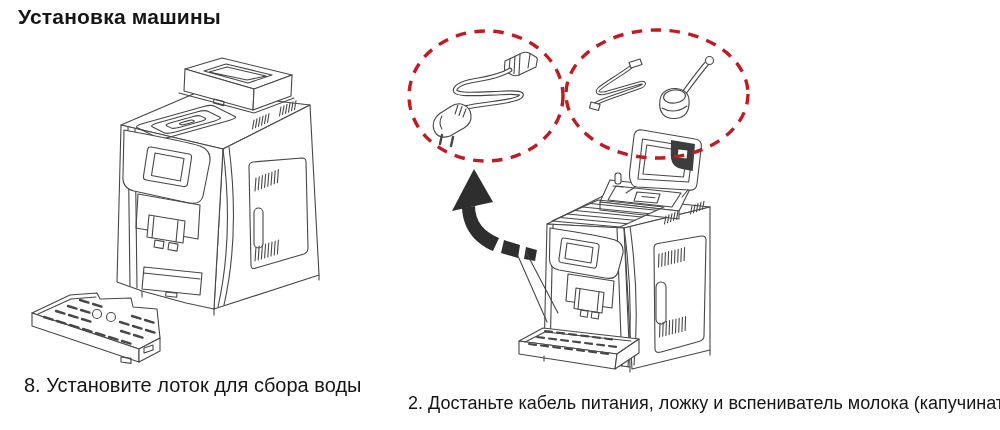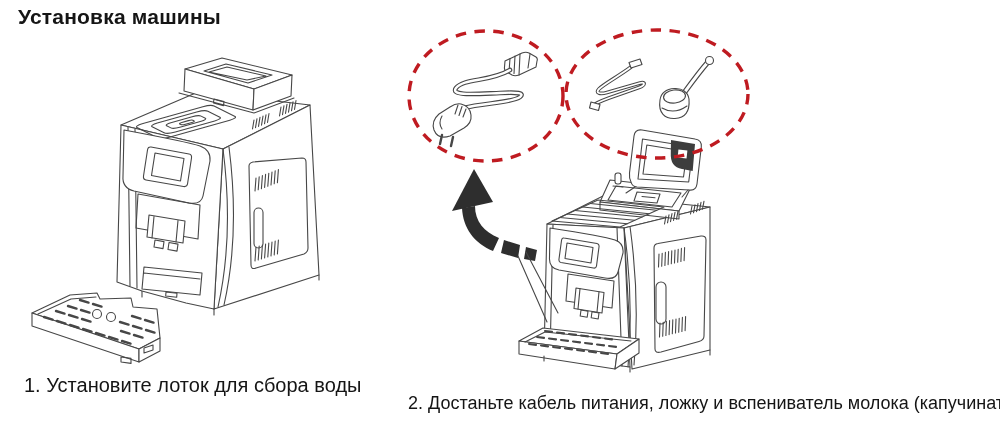--- a/index.html
+++ b/index.html
@@ -178,15 +178,15 @@
     <g>
       <path class="ho" d="M286,73 C294,62 303,50 310,42"></path>
       <path class="hi" d="M286,73 C294,62 303,50 310,42"></path>
       <circle class="fw" cx="311.5" cy="40.5" r="4"></circle>
       <path class="fw" d="M262,80 C260,93 267,99 277,98.5 C287,98 292,92 291,79 C290,72 284,68 276.5,68.5 C268,69 263,73 262,80 Z"></path>
       <ellipse class="ln" cx="276.5" cy="76.5" rx="11" ry="6.5" transform="rotate(-6 276.5 76.5)"></ellipse>
       <path class="ln" d="M264,88 Q276,95 289,86"></path>
     </g>
   </svg>
 
-  <div class="cap cap1">1. Установите лоток для сбора воды</div>
+  <div class="cap cap1">8. Установите лоток для сбора воды</div>
   <div class="cap cap2">2. Достаньте кабель питания, ложку и вспениватель молока (капучинатор)</div>
 </div>
 
 </body></html>

